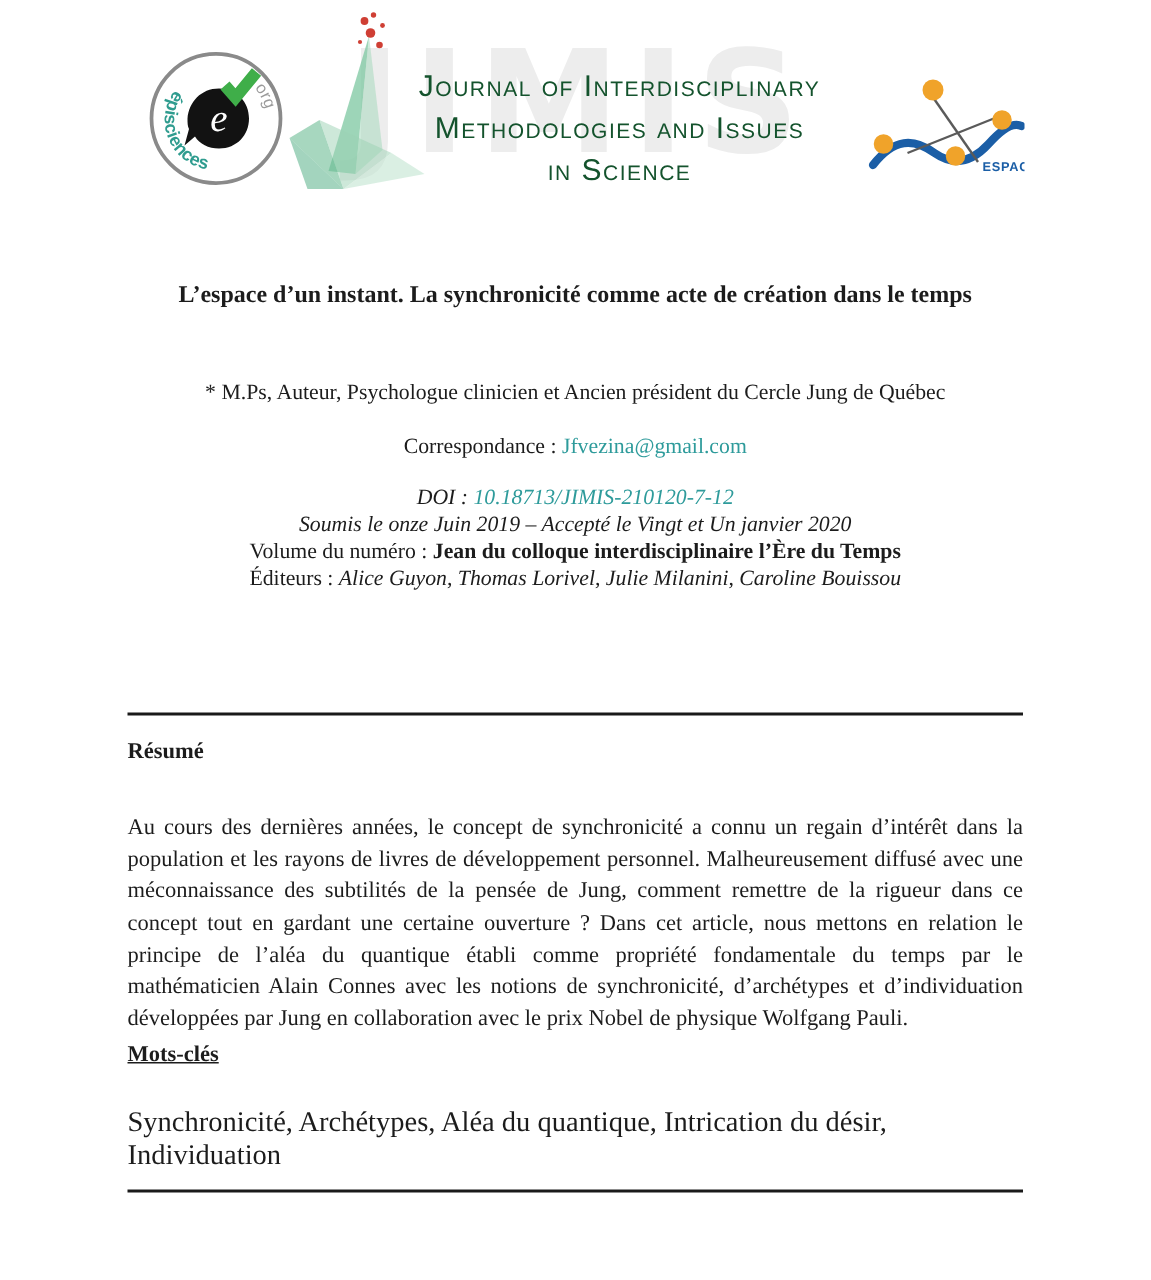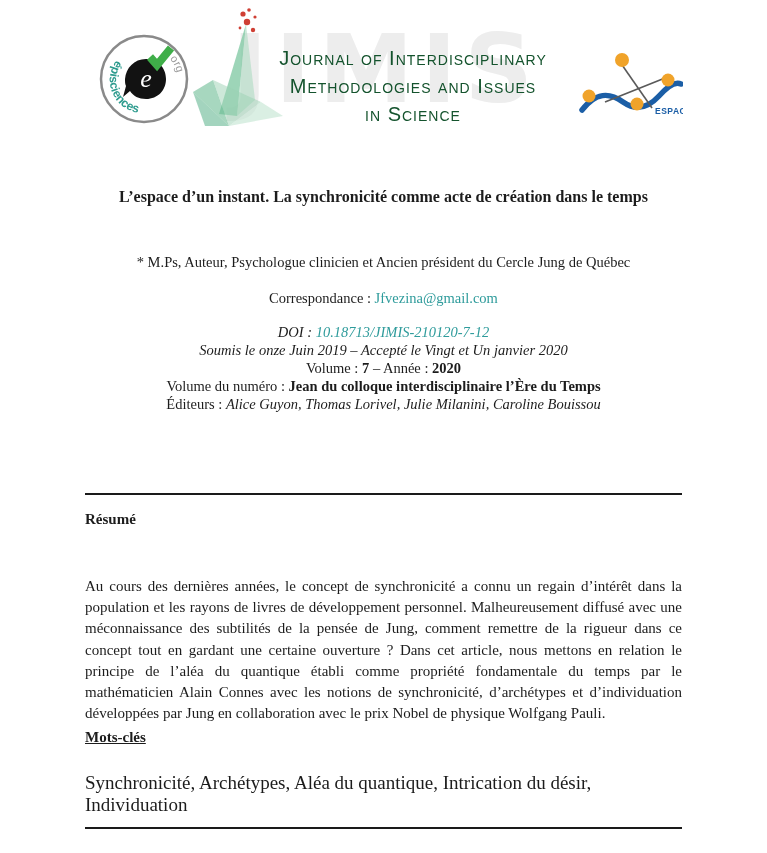--- a/index.html
+++ b/index.html
@@ -50,21 +50,21 @@
   .meta .b  { font-weight: bold; }
   a.link { color: #2e9b9b; text-decoration: none; }
   a.link.it { font-style: italic; }
 
   .rule { border: none; border-top: 2px solid #1a1a1a; margin: 0; }
   .rule-top { margin-top: 80px; }
   .rule-bottom { margin-top: 11px; }
 
   .section-heading { margin: 16px 0 0; font-size: 15px; font-weight: bold; }
   .abstract-text {
-    margin: 48px 0 0; font-size: 15px; line-height: 21.2px;
+    margin: 32px 0 0; font-size: 15px; line-height: 21.2px;
     text-align: justify;
   }
   .keywords-heading { margin: 5px 0 12px; text-decoration: underline; }
   .keywords-text { margin: 26px 0 0; font-size: 19px; }
 </style>
 </head>
 <body>
 
 <div class="page">
 
@@ -137,21 +137,20 @@
     <h1 class="article-title">L’espace d’un instant. La synchronicité comme acte de création dans le temps</h1>
 
 
     <p class="affiliation">* M.Ps, Auteur, Psychologue clinicien et Ancien président du Cercle Jung de Québec</p>
 
     <p class="correspondence"><span>Correspondance : </span><a class="link" href="#">Jfvezina@gmail.com</a></p>
 
     <div class="meta">
       <div><span class="it b" style="font-weight:normal">DOI : </span><a class="link it" href="#">10.18713/JIMIS-210120-7-12</a></div>
       <div class="it">Soumis le onze Juin 2019 – Accepté le Vingt et Un janvier 2020</div>
-      <div><span>Volume : </span><span class="b">7</span><span> – Année : </span><span class="b">2020</span></div>
       <div><span>Volume du numéro : </span><span class="b">Jean du colloque interdisciplinaire l’Ère du Temps</span></div>
       <div><span>Éditeurs : </span><span class="it">Alice Guyon, Thomas Lorivel, Julie Milanini, Caroline Bouissou</span></div>
     </div>
 
     <hr class="rule rule-top">
 
     <h2 class="section-heading">Résumé</h2>
 
     <p class="abstract-text">Au cours des dernières années, le concept de synchronicité a connu un regain d’intérêt dans la population et les rayons de livres de développement personnel. Malheureusement diffusé avec une méconnaissance des subtilités de la pensée de Jung, comment remettre de la rigueur dans ce concept tout en gardant une certaine ouverture ? Dans cet article, nous mettons en relation le principe de l’aléa du quantique établi comme propriété fondamentale du temps par le mathématicien Alain Connes avec les notions de synchronicité, d’archétypes et d’individuation développées par Jung en collaboration avec le prix Nobel de physique Wolfgang Pauli.</p>
 

